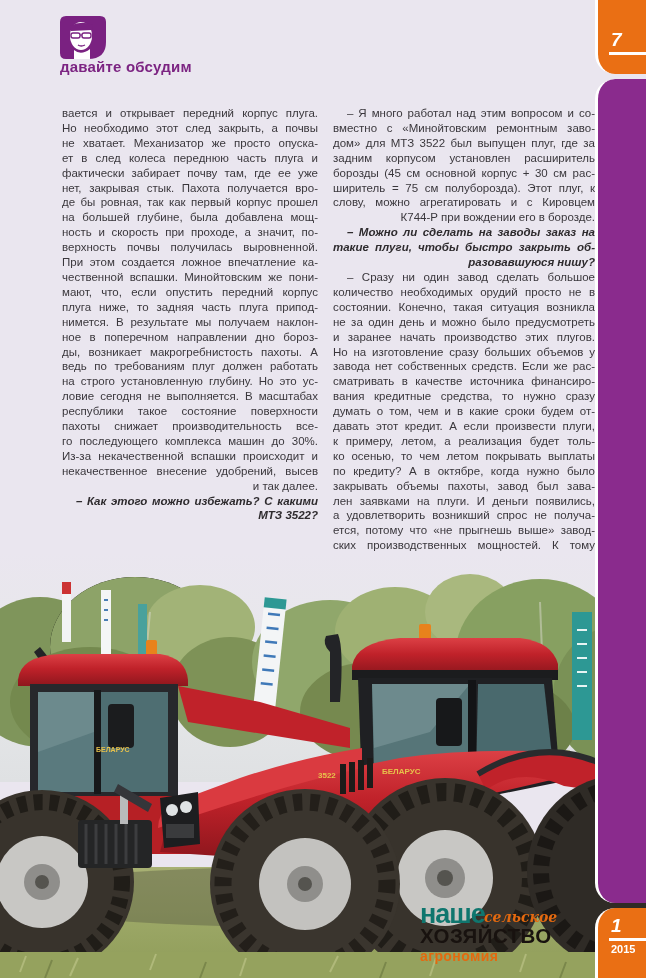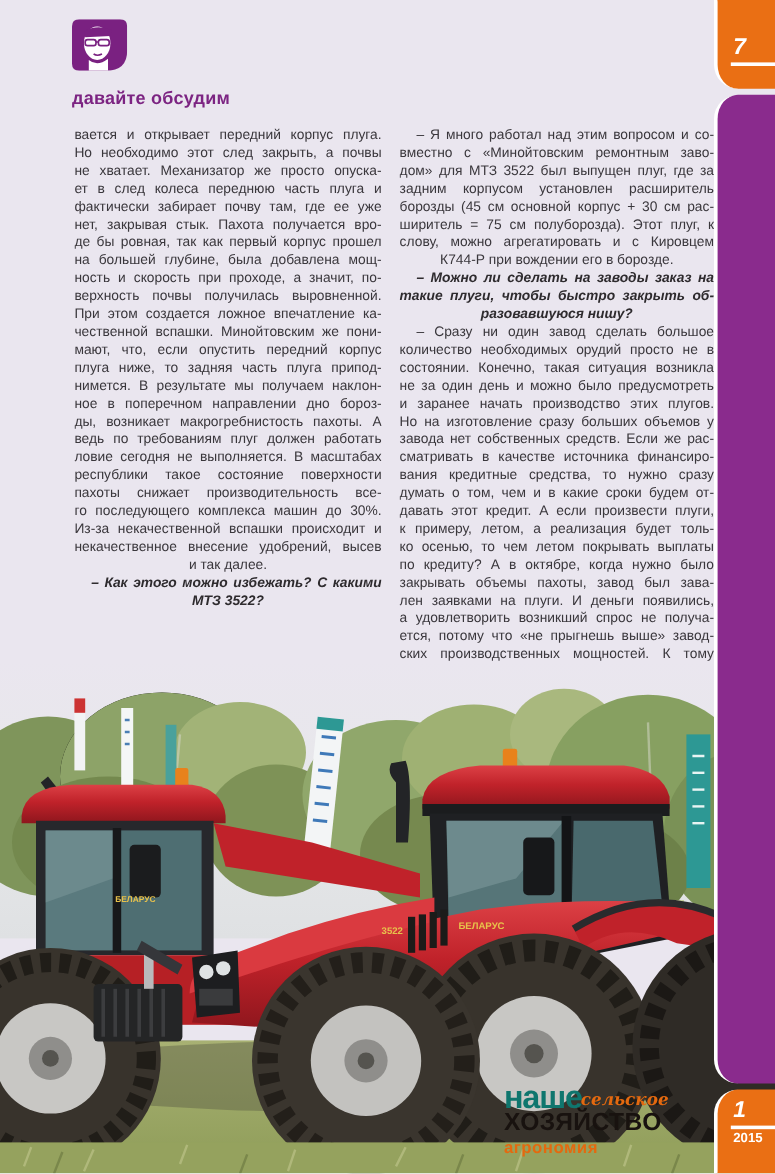--- a/index.html
+++ b/index.html
@@ -3,30 +3,30 @@
 <meta charset="utf-8">
 <style>
   html,body{margin:0;padding:0;}
   .page{
     position:relative; width:646px; height:978px; overflow:hidden;
     background:#eae6ef; font-family:"Liberation Sans", sans-serif;
   }
   
   .hdr-icon{position:absolute; left:60px; top:16px; width:46px; height:43px;}
   .hdr-label{
-    position:absolute; left:60px; top:74px; font-size:15px; font-weight:bold;
+    position:absolute; left:60px; top:58px; font-size:15px; font-weight:bold;
     color:#7c2482; letter-spacing:.2px;
   }
   
   .col{position:absolute; top:106px; color:#3a373c; font-size:11.5px; line-height:14.9px;}
   .col-left{left:62px; width:256px;}
   .col-right{left:333px; width:262px;}
   .line{white-space:nowrap; overflow:hidden;}
   .line.j{text-align:justify; text-align-last:justify;}
-  .line.l{text-align:center;}
+  .line.l{text-align:right;}
   .line.r{text-align:right; padding-right:14px;}
   .line.ind{padding-left:14px;}
   .line.indL{padding-left:62px;}
   .line.q{font-weight:bold; font-style:italic; color:#2e2b2e;}
   
   .photo{position:absolute; left:0; top:552px; width:646px; height:426px; z-index:1;}
   
   .logo{position:absolute; left:420px; top:901px; z-index:3; line-height:1;}
   .logo .w1{font-size:27px; font-weight:bold; color:#0f766e; letter-spacing:-1px;}
   .logo .script{
@@ -74,20 +74,21 @@
       <div class="line j">ность и скорость при проходе, а значит, по-</div>
       <div class="line j">верхность почвы получилась выровненной.</div>
       <div class="line j">При этом создается ложное впечатление ка-</div>
       <div class="line j">чественной вспашки. Минойтовским же пони-</div>
       <div class="line j">мают, что, если опустить передний корпус</div>
       <div class="line j">плуга ниже, то задняя часть плуга припод-</div>
       <div class="line j">нимется. В результате мы получаем наклон-</div>
       <div class="line j">ное в поперечном направлении дно бороз-</div>
       <div class="line j">ды, возникает макрогребнистость пахоты. А</div>
       <div class="line j">ведь по требованиям плуг должен работать</div>
+      <div class="line j">на строго установленную глубину. Но это ус-</div>
       <div class="line j">ловие сегодня не выполняется. В масштабах</div>
       <div class="line j">республики такое состояние поверхности</div>
       <div class="line j">пахоты снижает производительность все-</div>
       <div class="line j">го последующего комплекса машин до 30%.</div>
       <div class="line j">Из-за некачественной вспашки происходит и</div>
       <div class="line j">некачественное внесение удобрений, высев</div>
       <div class="line l">и так далее.</div>
       <div class="line j q ind">– Как этого можно избежать? С какими</div>
       <div class="line l q">МТЗ 3522?</div>
     </div>

